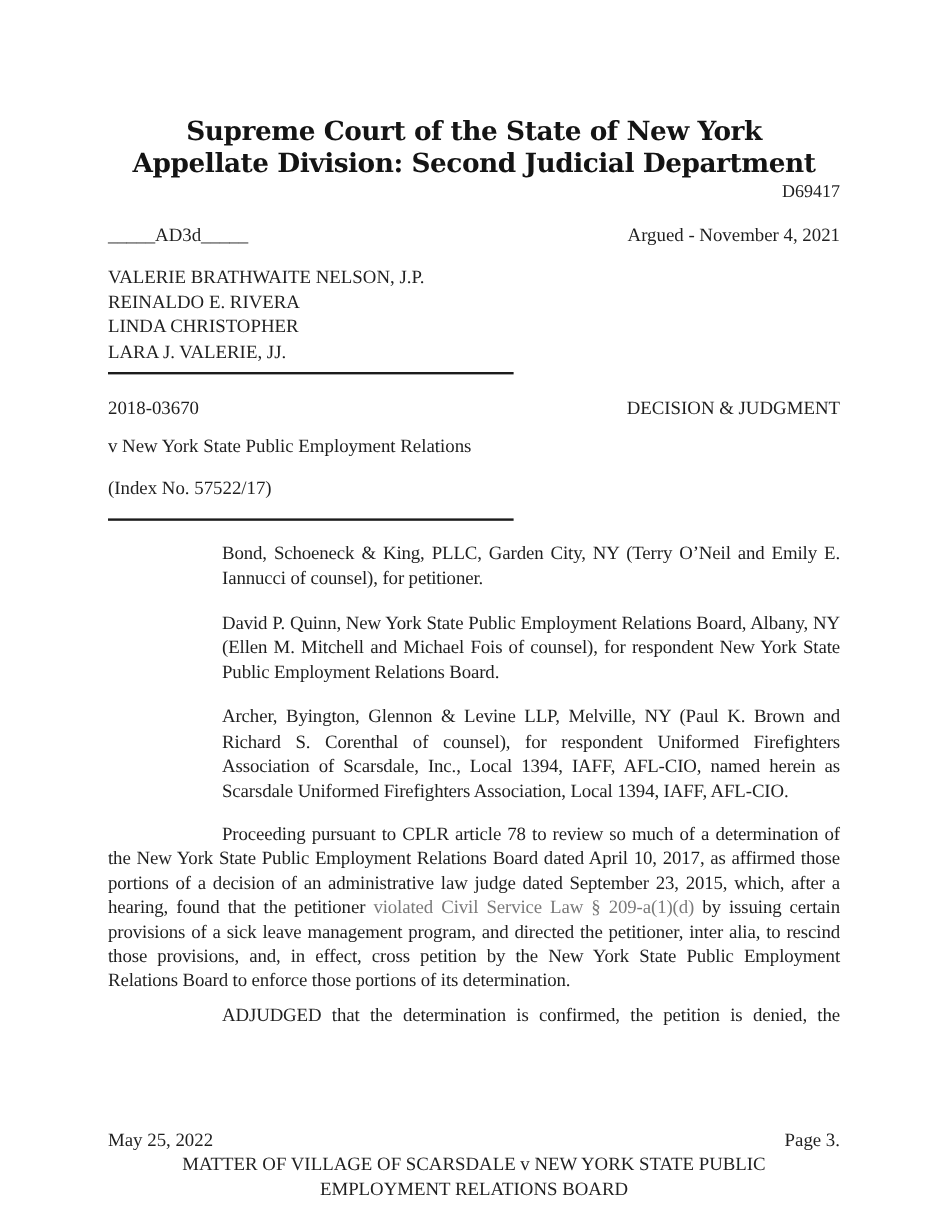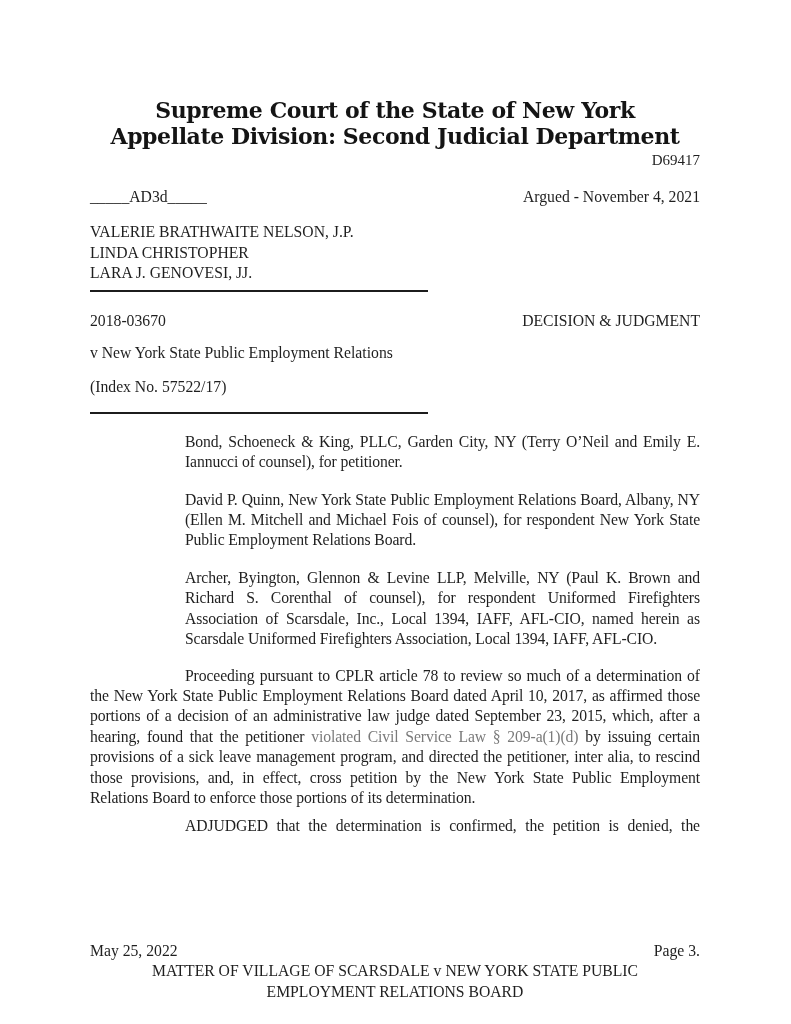--- a/index.html
+++ b/index.html
@@ -97,22 +97,23 @@
       <div>D69417</div>
     </div>
     <div class="argued-row">
       <span>_____AD3d_____</span>
       <span>Argued - November 4, 2021</span>
     </div>
   </header>
 
   <section class="justices">
     <div>VALERIE BRATHWAITE NELSON, J.P.</div>
+    <div>REINALDO E. RIVERA</div>
     <div>LINDA CHRISTOPHER</div>
-    <div>LARA J. GENOVESI, JJ.</div>
+    <div>LARA J. VALERIE, JJ.</div>
   </section>
 
   <hr class="rule">
 
   <div class="docket-row">
     <span>2018-03670</span>
     <span>DECISION &amp; JUDGMENT</span>
   </div>
 
   <div class="caption">

